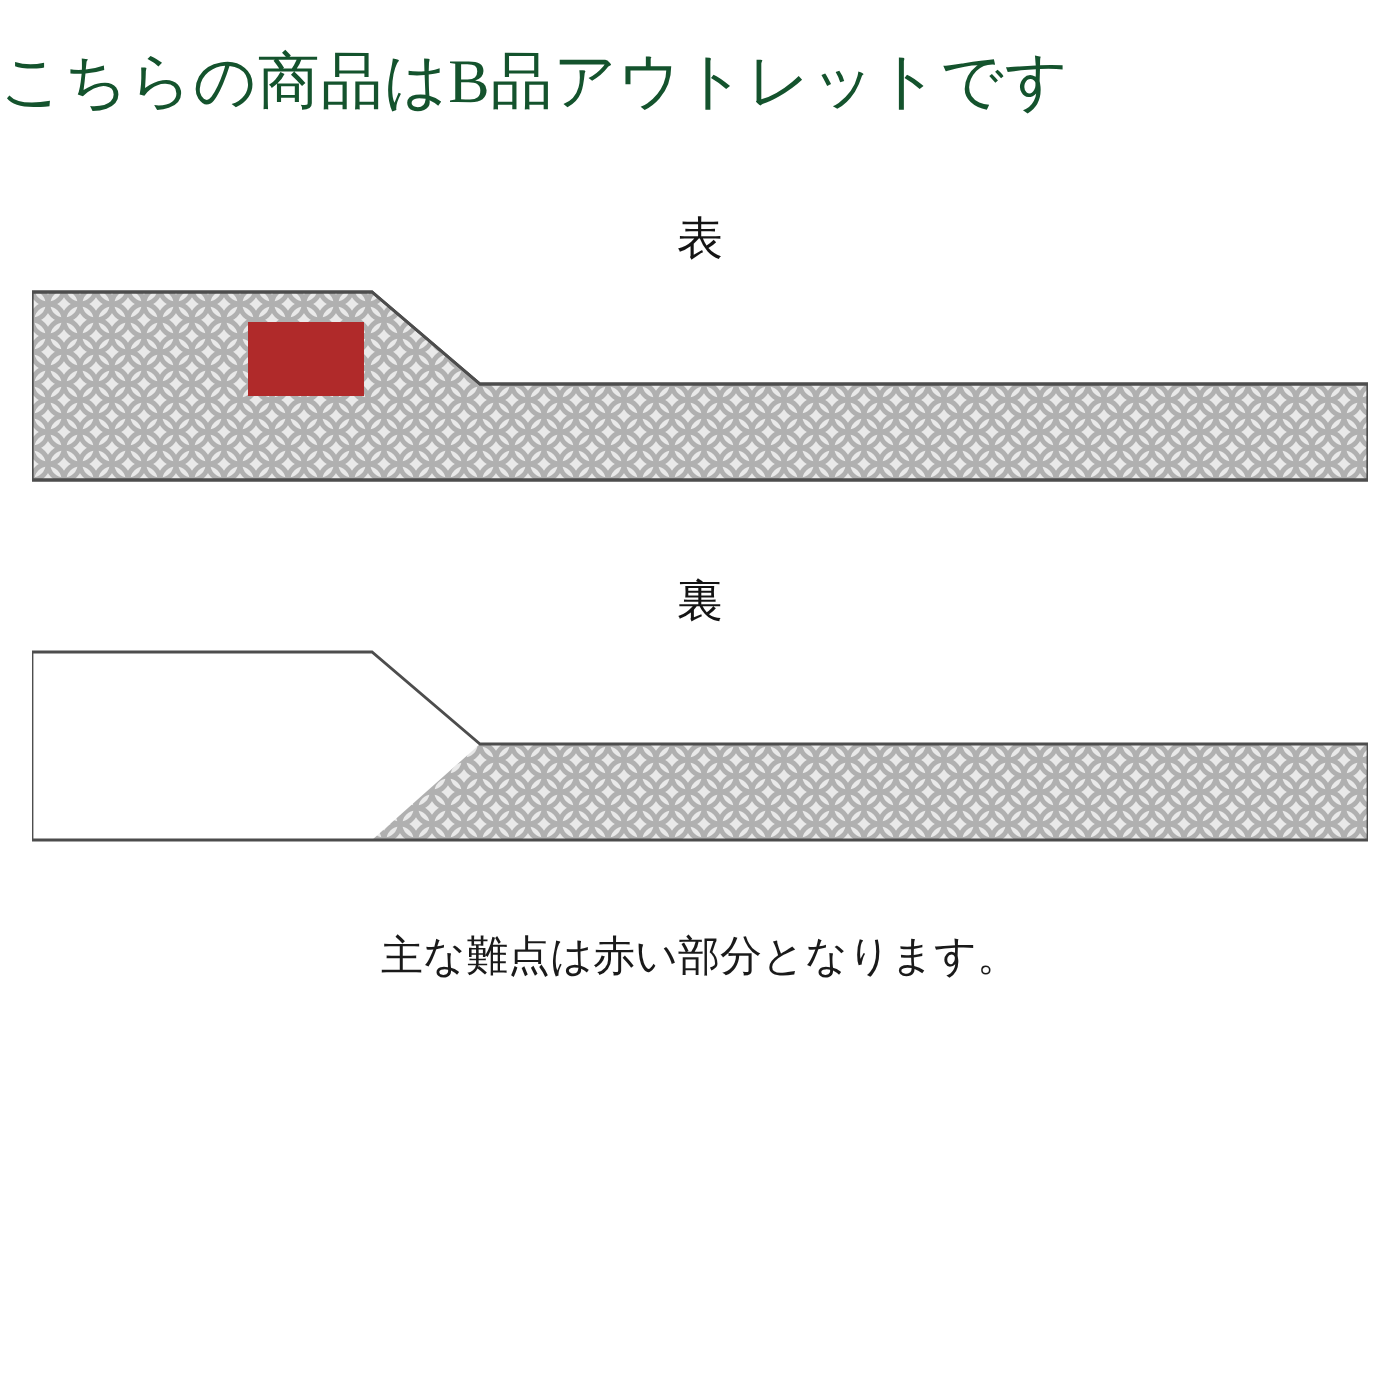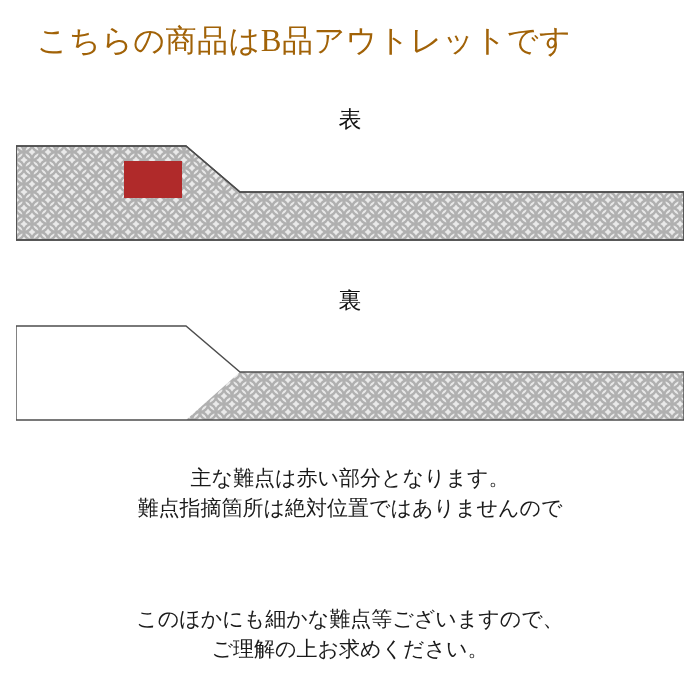--- a/index.html
+++ b/index.html
@@ -18,24 +18,23 @@
   .page {
     position: relative;
     width: 700px;
     height: 700px;
   }
   .title {
     position: absolute;
     top: 20px;
     left: 0;
     width: 608px;
-    text-align: center;
     font-size: 31px;
     letter-spacing: 0.5px;
-    color: #a16207;
+    color: #14532d;
     white-space: nowrap;
   }
   .side-label {
     position: absolute;
     width: 700px;
     left: 0;
     text-align: center;
     font-size: 23px;
     color: #141414;
   }
@@ -121,21 +120,16 @@
       <g>
         <path d="M0,10 L170,10 L224,56 L668,56 L668,104 L0,104 Z" fill="#ffffff" stroke="none"></path>
         <path d="M224,56 L668,56 L668,104 L170,104 Z" fill="url(#shippou2)" stroke="none"></path>
         <path d="M0,10 L170,10 L224,56 L668,56 L668,104 L0,104 Z" fill="none" stroke="#4d4d4d" stroke-width="1.4"></path>
       </g>
     </svg>
   </div>
 
   <div class="caption" id="caption-block-1">
     <div>主な難点は赤い部分となります。</div>
-    <div>難点指摘箇所は絶対位置ではありませんので</div>
   </div>
 
-  <div class="caption" id="caption-block-2">
-    <div>このほかにも細かな難点等ございますので、</div>
-    <div>ご理解の上お求めください。</div>
-  </div>
 
 </div>
 
 </body></html>

